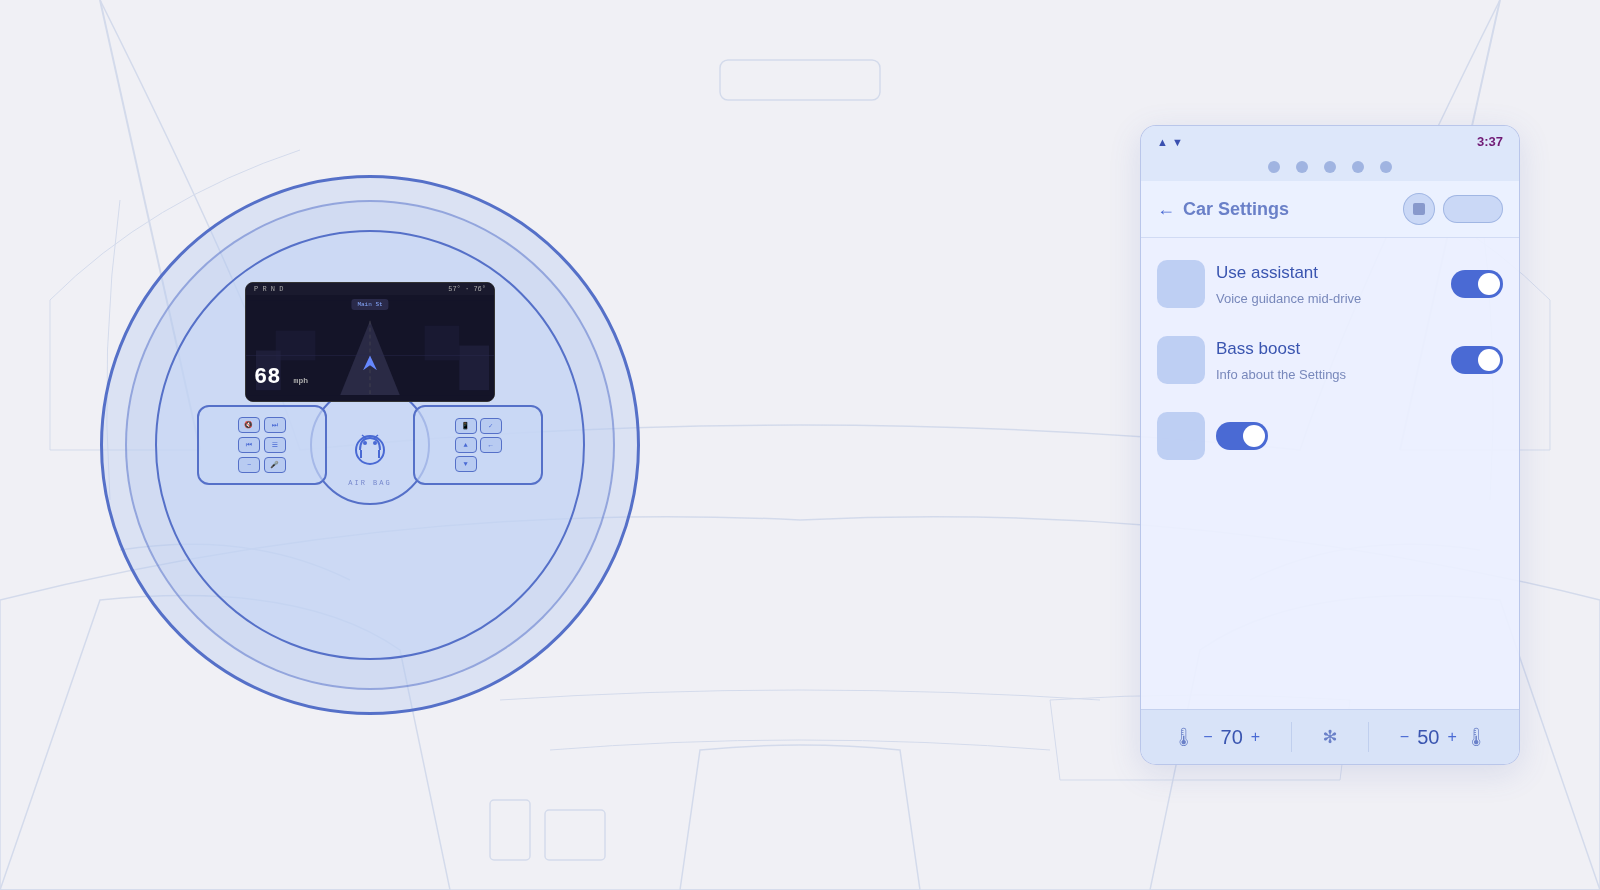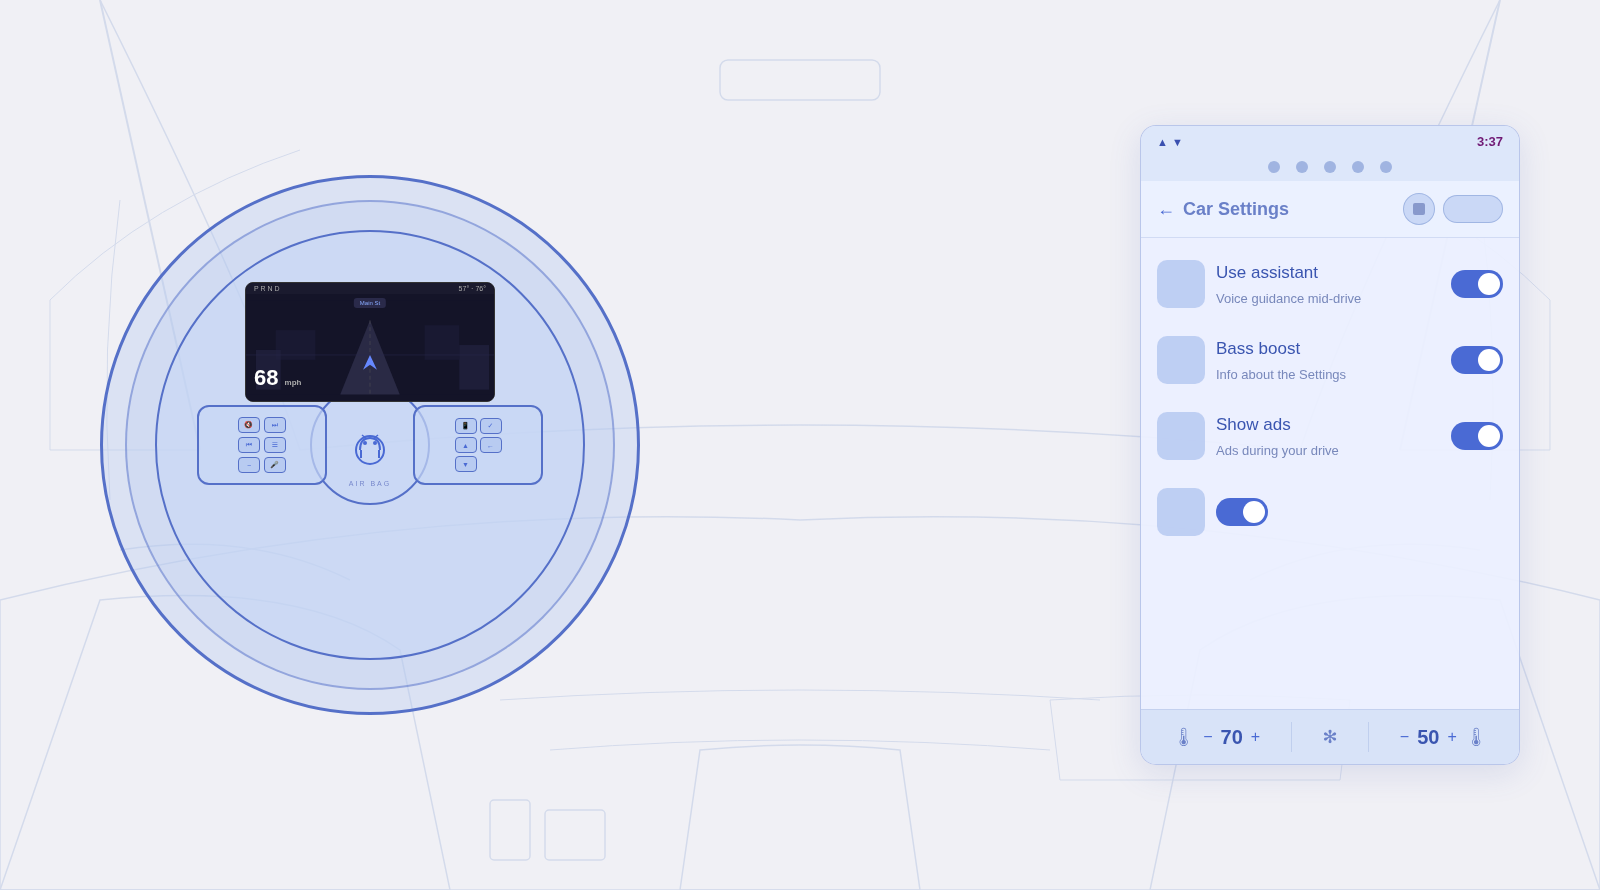--- a/index.html
+++ b/index.html
@@ -55,20 +55,21 @@
     .steering-wheel {
       position: absolute;
       width: 430px;
       height: 430px;
       border-radius: 50%;
       background: rgba(200, 215, 245, 0.5);
       border: 2.5px solid #5570c8;
       display: flex;
       align-items: center;
       justify-content: center;
+      font-family: Liberation Mono, monospace;
     }
 
     
     .phone-screen {
       position: absolute;
       top: 50px;
       left: 50%;
       transform: translateX(-50%);
       width: 250px;
       height: 120px;
@@ -411,21 +412,21 @@
       color: #4a6ad4;
     }
 
     .climate-icon {
       font-size: 18px;
       color: #6a80c8;
     }
 
     .climate-value {
       font-size: 20px;
-      font-weight: 700;
+      font-weight: 400;
       color: #3a55b0;
     }
 
     .climate-btn {
       font-size: 16px;
       color: #4a6ad4;
       cursor: pointer;
       font-weight: 300;
     }
 
@@ -619,30 +620,20 @@
         <div class="setting-icon-box"></div>
         <div class="setting-text">
           <div class="setting-title">Bass boost</div>
           <div class="setting-subtitle">Info about the Settings</div>
         </div>
         <div class="toggle on">
           <div class="toggle-knob"></div>
         </div>
       </div>
 
-      <div class="setting-item">
-        <div class="setting-icon-box"></div>
-        <div class="setting-text">
-          <div class="setting-title">Show ads</div>
-          <div class="setting-subtitle">Ads during your drive</div>
-        </div>
-        <div class="toggle on">
-          <div class="toggle-knob"></div>
-        </div>
-      </div>
 
       <div class="setting-item">
         <div class="setting-icon-box"></div>
         <div class="toggle on">
           <div class="toggle-knob"></div>
         </div>
       </div>
 
     </div>
 

